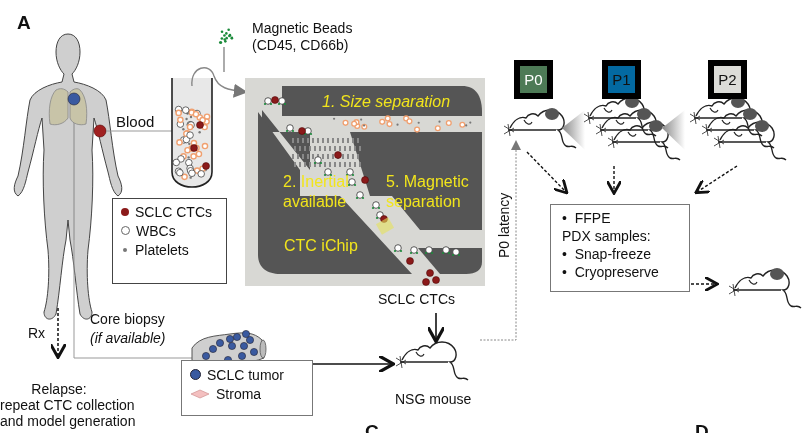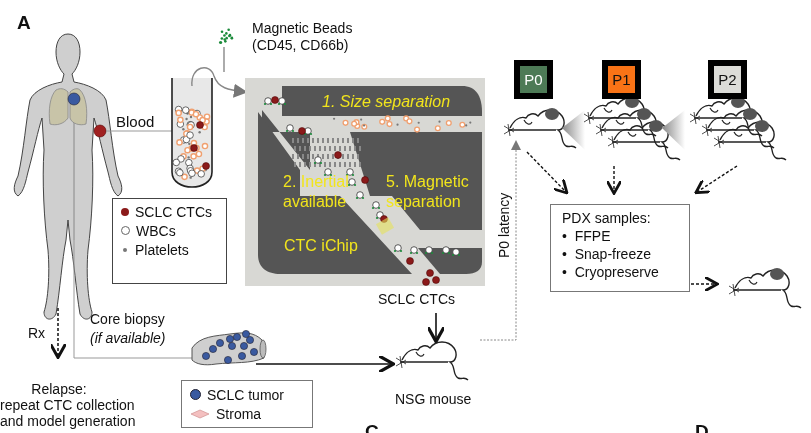--- a/index.html
+++ b/index.html
@@ -375,42 +375,42 @@
   <div>separation</div>
 </div>
 <div class="chip-label" style="left:284px;top:236px;">CTC iChip</div>
 
 <div class="t bold" style="left:378px;top:291px;font-size:14px;">SCLC CTCs</div>
 <div class="t" style="left:395px;top:391px;font-size:14px;">NSG mouse</div>
 
 <div class="t" style="left:496px;top:258px;font-size:14px;transform:rotate(-90deg);transform-origin:left top;">P0 latency</div>
 
 <div class="pbadge" style="left:514px;top:60px;background:#4d7a56;color:#fff;">P0</div>
-<div class="pbadge" style="left:602px;top:60px;background:#f97316;">P1</div>
+<div class="pbadge" style="left:602px;top:60px;background:#0369a1;">P1</div>
 <div class="pbadge" style="left:708px;top:60px;background:#dcdcd8;">P2</div>
 
 <div class="legend-box" style="left:550px;top:204px;width:140px;height:88px;border-color:#777;padding:4px 0 0 11px;box-sizing:border-box;font-size:14px;line-height:18px;">
+  <div>•&nbsp;&nbsp;<span>FFPE</span></div>
   <div>PDX samples:</div>
-  <div>•&nbsp;&nbsp;<span>FFPE</span></div>
   <div>•&nbsp;&nbsp;<span>Snap-freeze</span></div>
   <div>•&nbsp;&nbsp;<span>Cryopreserve</span></div>
 </div>
 
 <div class="t bold" style="left:90px;top:311px;font-size:14px;">Core biopsy</div>
 <div class="t" style="left:90px;top:330px;font-size:14px;font-style:italic;">(if available)</div>
 
 <div class="t" style="left:28px;top:325px;font-size:14px;">Rx</div>
 
 <div class="t" style="left:0px;top:381px;width:118px;text-align:center;font-size:14px;line-height:16px;">
   <div class="bold">Relapse:</div>
   <div>repeat CTC collection</div>
   <div>and model generation</div>
 </div>
 
-<div class="legend-box" style="left:181px;top:380px;width:132px;height:48px;border-color:#777;padding:4px 0 0 8px;box-sizing:border-box;text-align:right;">
+<div class="legend-box" style="left:181px;top:360px;width:132px;height:56px;border-color:#777;padding:4px 0 0 8px;box-sizing:border-box;text-align:right;">
   <div class="legend-row">
     <span class="dot" style="width:9px;height:9px;background:#3a5aa0;border:1px solid #223;"></span>
     <span>SCLC tumor</span>
   </div>
   <div class="legend-row">
     <svg width="20" height="10" style="position:static;margin-right:6px;">
         <path d="M1,5 L10,1 L19,5 L10,9 Z" fill="#f4c0c0" stroke="#d09090" stroke-width="0.7"></path>
       </svg>
     <span>Stroma</span>
   </div>

